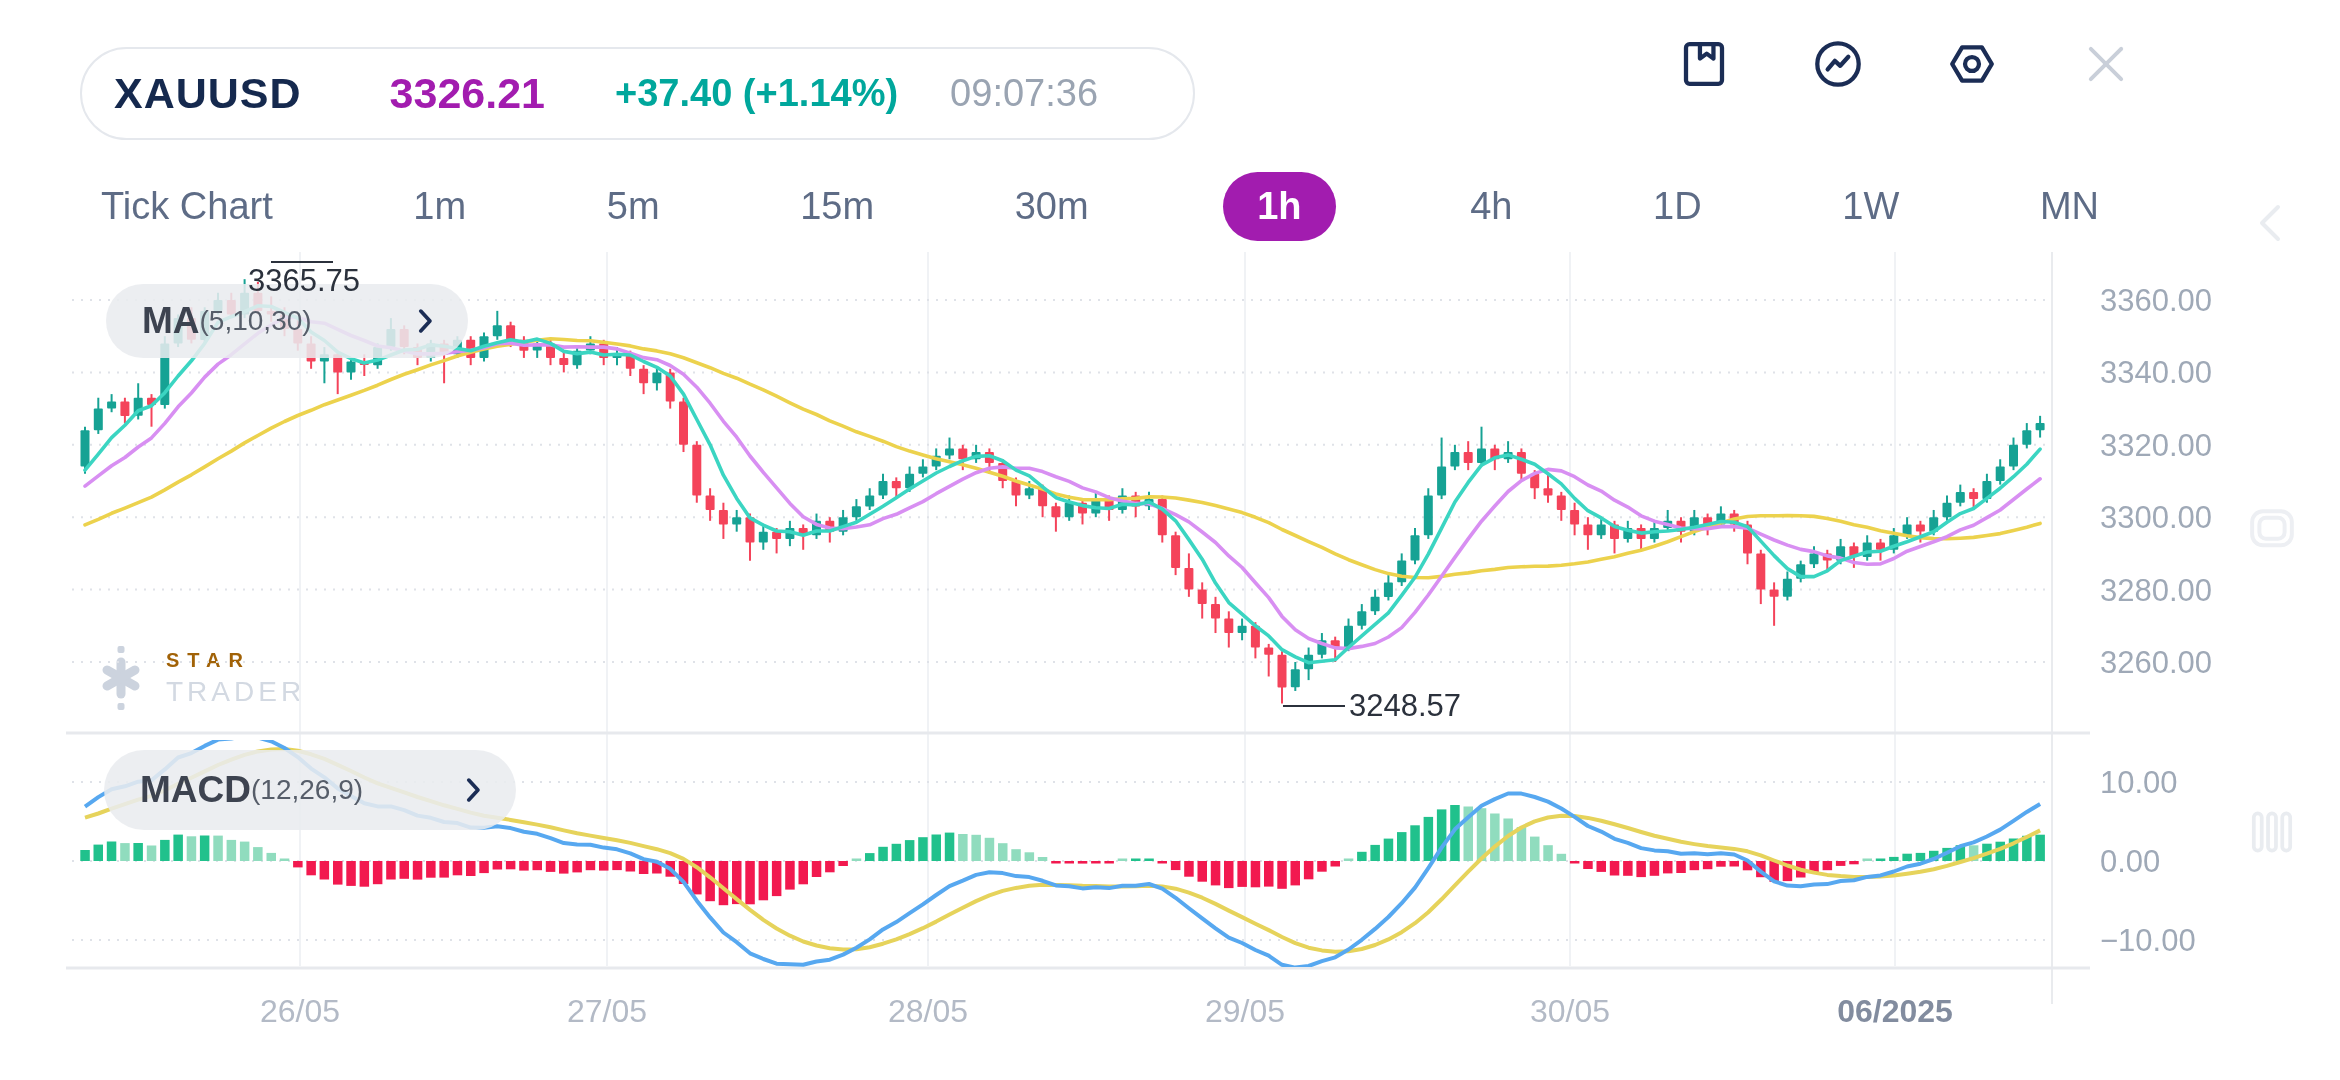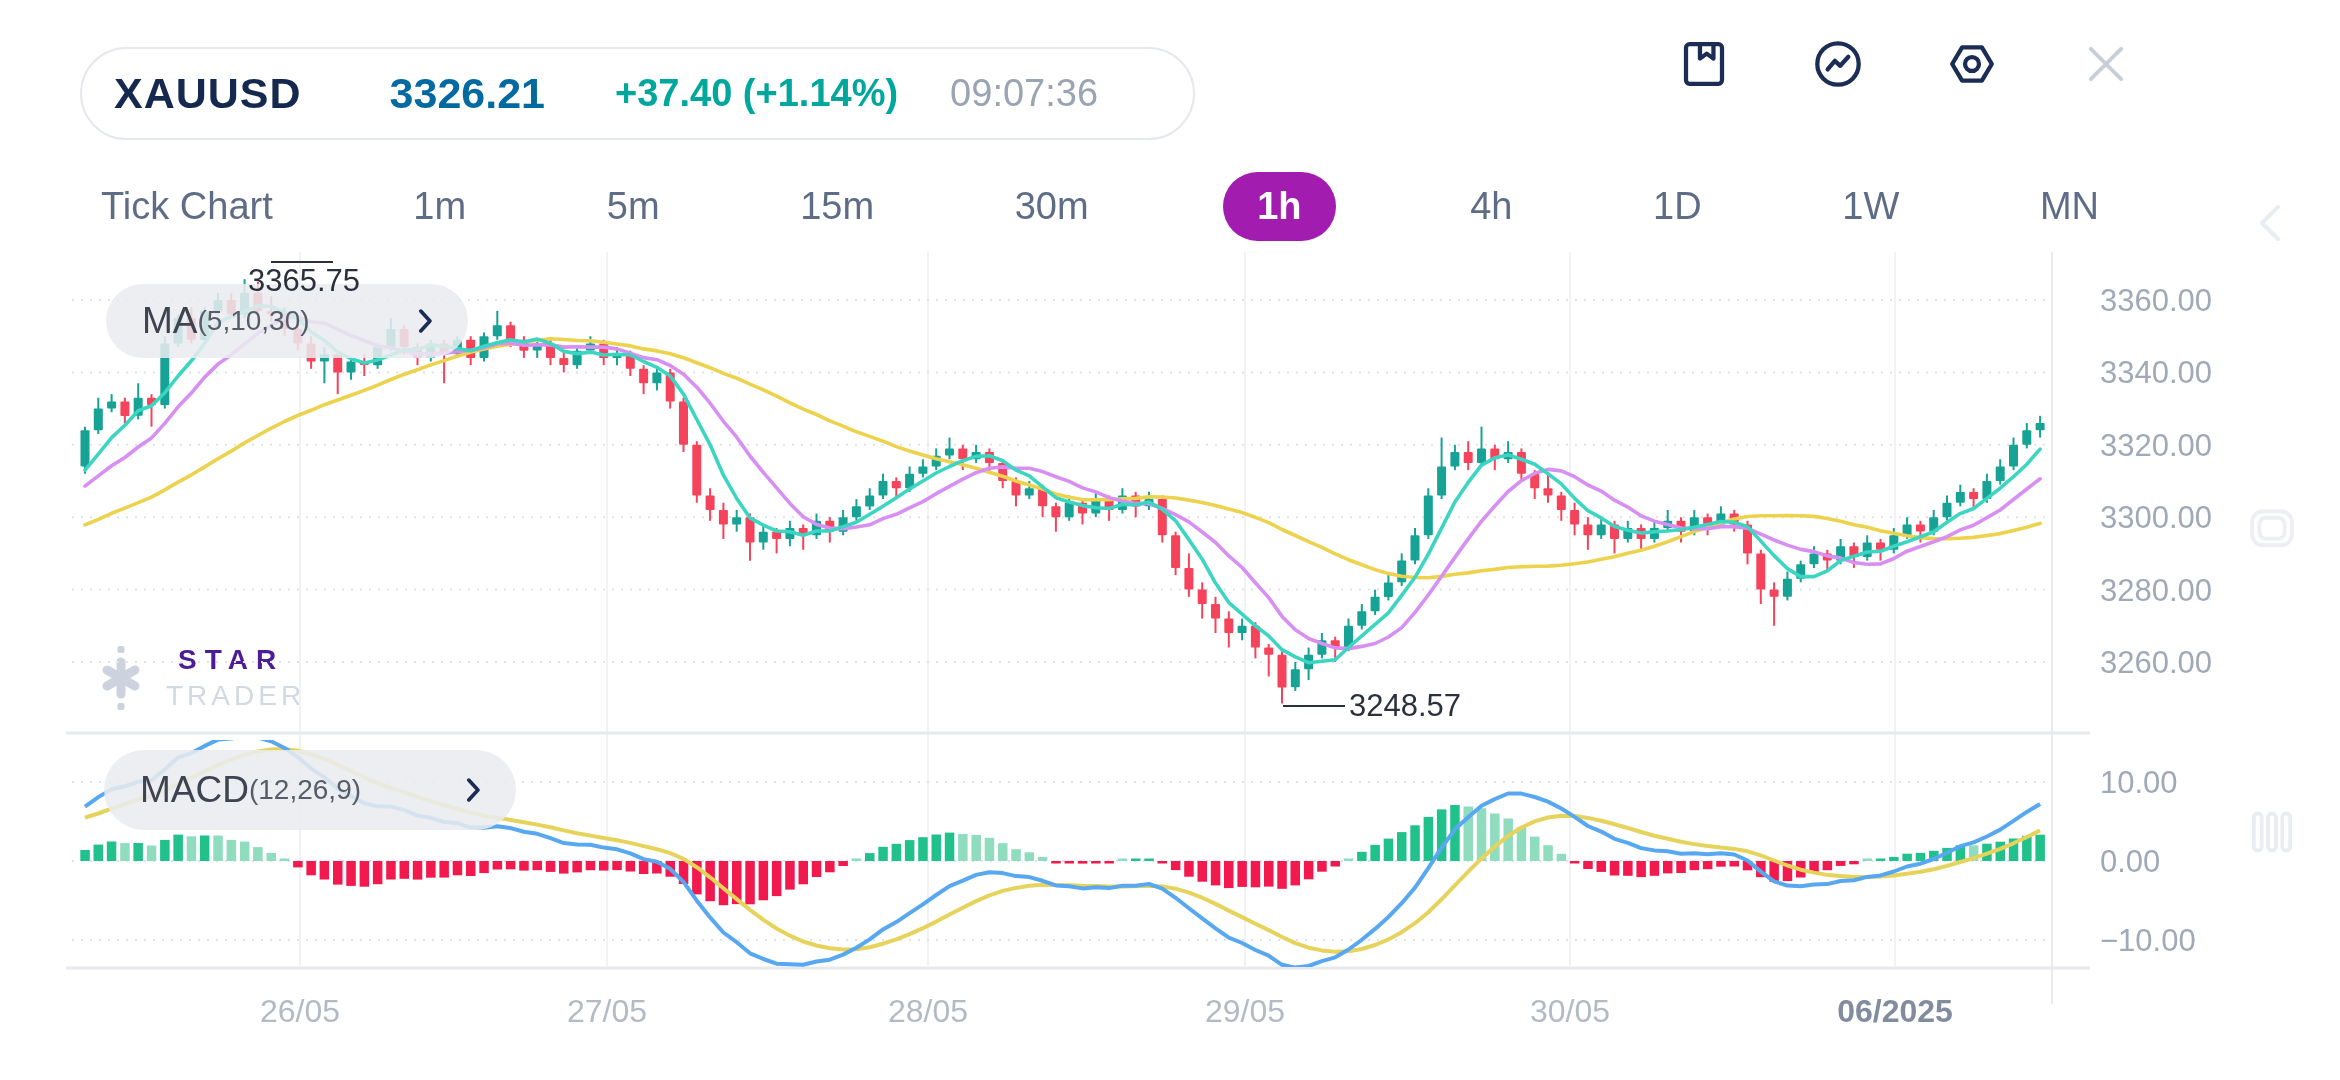--- a/index.html
+++ b/index.html
@@ -2,47 +2,47 @@
 <html><head>
 <meta charset="utf-8">
 <style>
   html,body{margin:0;padding:0;background:#fff;}
   .screen{position:relative;width:2340px;height:1080px;background:#ffffff;overflow:hidden;
           font-family:"Liberation Sans",sans-serif;}
   
   .quote-pill{position:absolute;left:80px;top:23px;width:1115px;height:93px;border:2px solid #e5e8ed;
               border-radius:48px;background:#fff;display:flex;align-items:center;box-sizing:border-box;margin-top:24px;}
   .q-symbol{margin-left:32px;font-size:43px;font-weight:700;color:#15294e;letter-spacing:1px;}
-  .q-price{margin-left:88px;font-size:43px;font-weight:700;color:#0369a1;}
+  .q-price{margin-left:88px;font-size:43px;font-weight:700;color:#a21caf;}
   .q-change{margin-left:70px;font-size:38px;font-weight:700;color:#00a79c;}
   .q-time{margin-left:52px;font-size:38px;color:#9aa4b2;}
   .hdr-icons{position:absolute;top:36px;left:1676px;display:flex;gap:78px;align-items:center;}
   .hicon{width:56px;height:56px;display:flex;align-items:center;justify-content:center;cursor:pointer;}
   
   .tabs{position:absolute;left:95px;top:168px;width:2010px;height:76px;display:flex;
         justify-content:space-between;align-items:center;text-align:right;}
   .tab{font-size:38px;color:#5e6c86;padding:0 6px;white-space:nowrap;cursor:pointer;}
   .tab-active{background:#a21caf;color:#ffffff;font-weight:700;border-radius:38px;
               padding:13px 34px;}
   
   .ind-pill{position:absolute;background:rgba(233,235,239,0.87);border-radius:40px;display:flex;
             align-items:center;z-index:3;cursor:pointer;}
   .ind-ma{left:106px;top:284px;width:362px;height:74px;}
   .ind-macd{left:104px;top:750px;width:412px;height:80px;}
-  .ind-name{margin-left:36px;font-size:37px;font-weight:400;color:#3d4350;}
+  .ind-name{margin-left:36px;font-size:37px;font-weight:700;color:#3d4350;}
   .ind-params{font-size:28px;color:#565d69;}
   .ind-chev{margin-left:auto;margin-right:26px;width:34px;height:34px;}
   
   .annot{position:absolute;display:flex;align-items:center;z-index:4;}
   .annot-line{display:inline-block;width:62px;border-top:2px solid #2b313c;margin-right:4px;}
   .annot-text{font-size:31px;color:#2b313c;}
   
   .watermark{position:absolute;left:92px;top:644px;display:flex;align-items:center;z-index:0;}
   .wm-text{margin-left:16px;}
-  .wm-l1{font-size:28px;font-weight:700;letter-spacing:8px;color:#4c1d95;margin-left:12px;}
+  .wm-l1{font-size:20px;font-weight:700;letter-spacing:8px;color:#a16207;}
   .wm-l2{font-size:28px;letter-spacing:4px;color:#d3d9e2;margin-top:4px;}
   
   .edge-ctl{position:absolute;z-index:5;cursor:pointer;}
   svg{display:block;}
   .chart-abs{position:absolute;left:0;top:0;z-index:1;}
 </style>
 </head>
 <body>
 
 <div class="screen">

